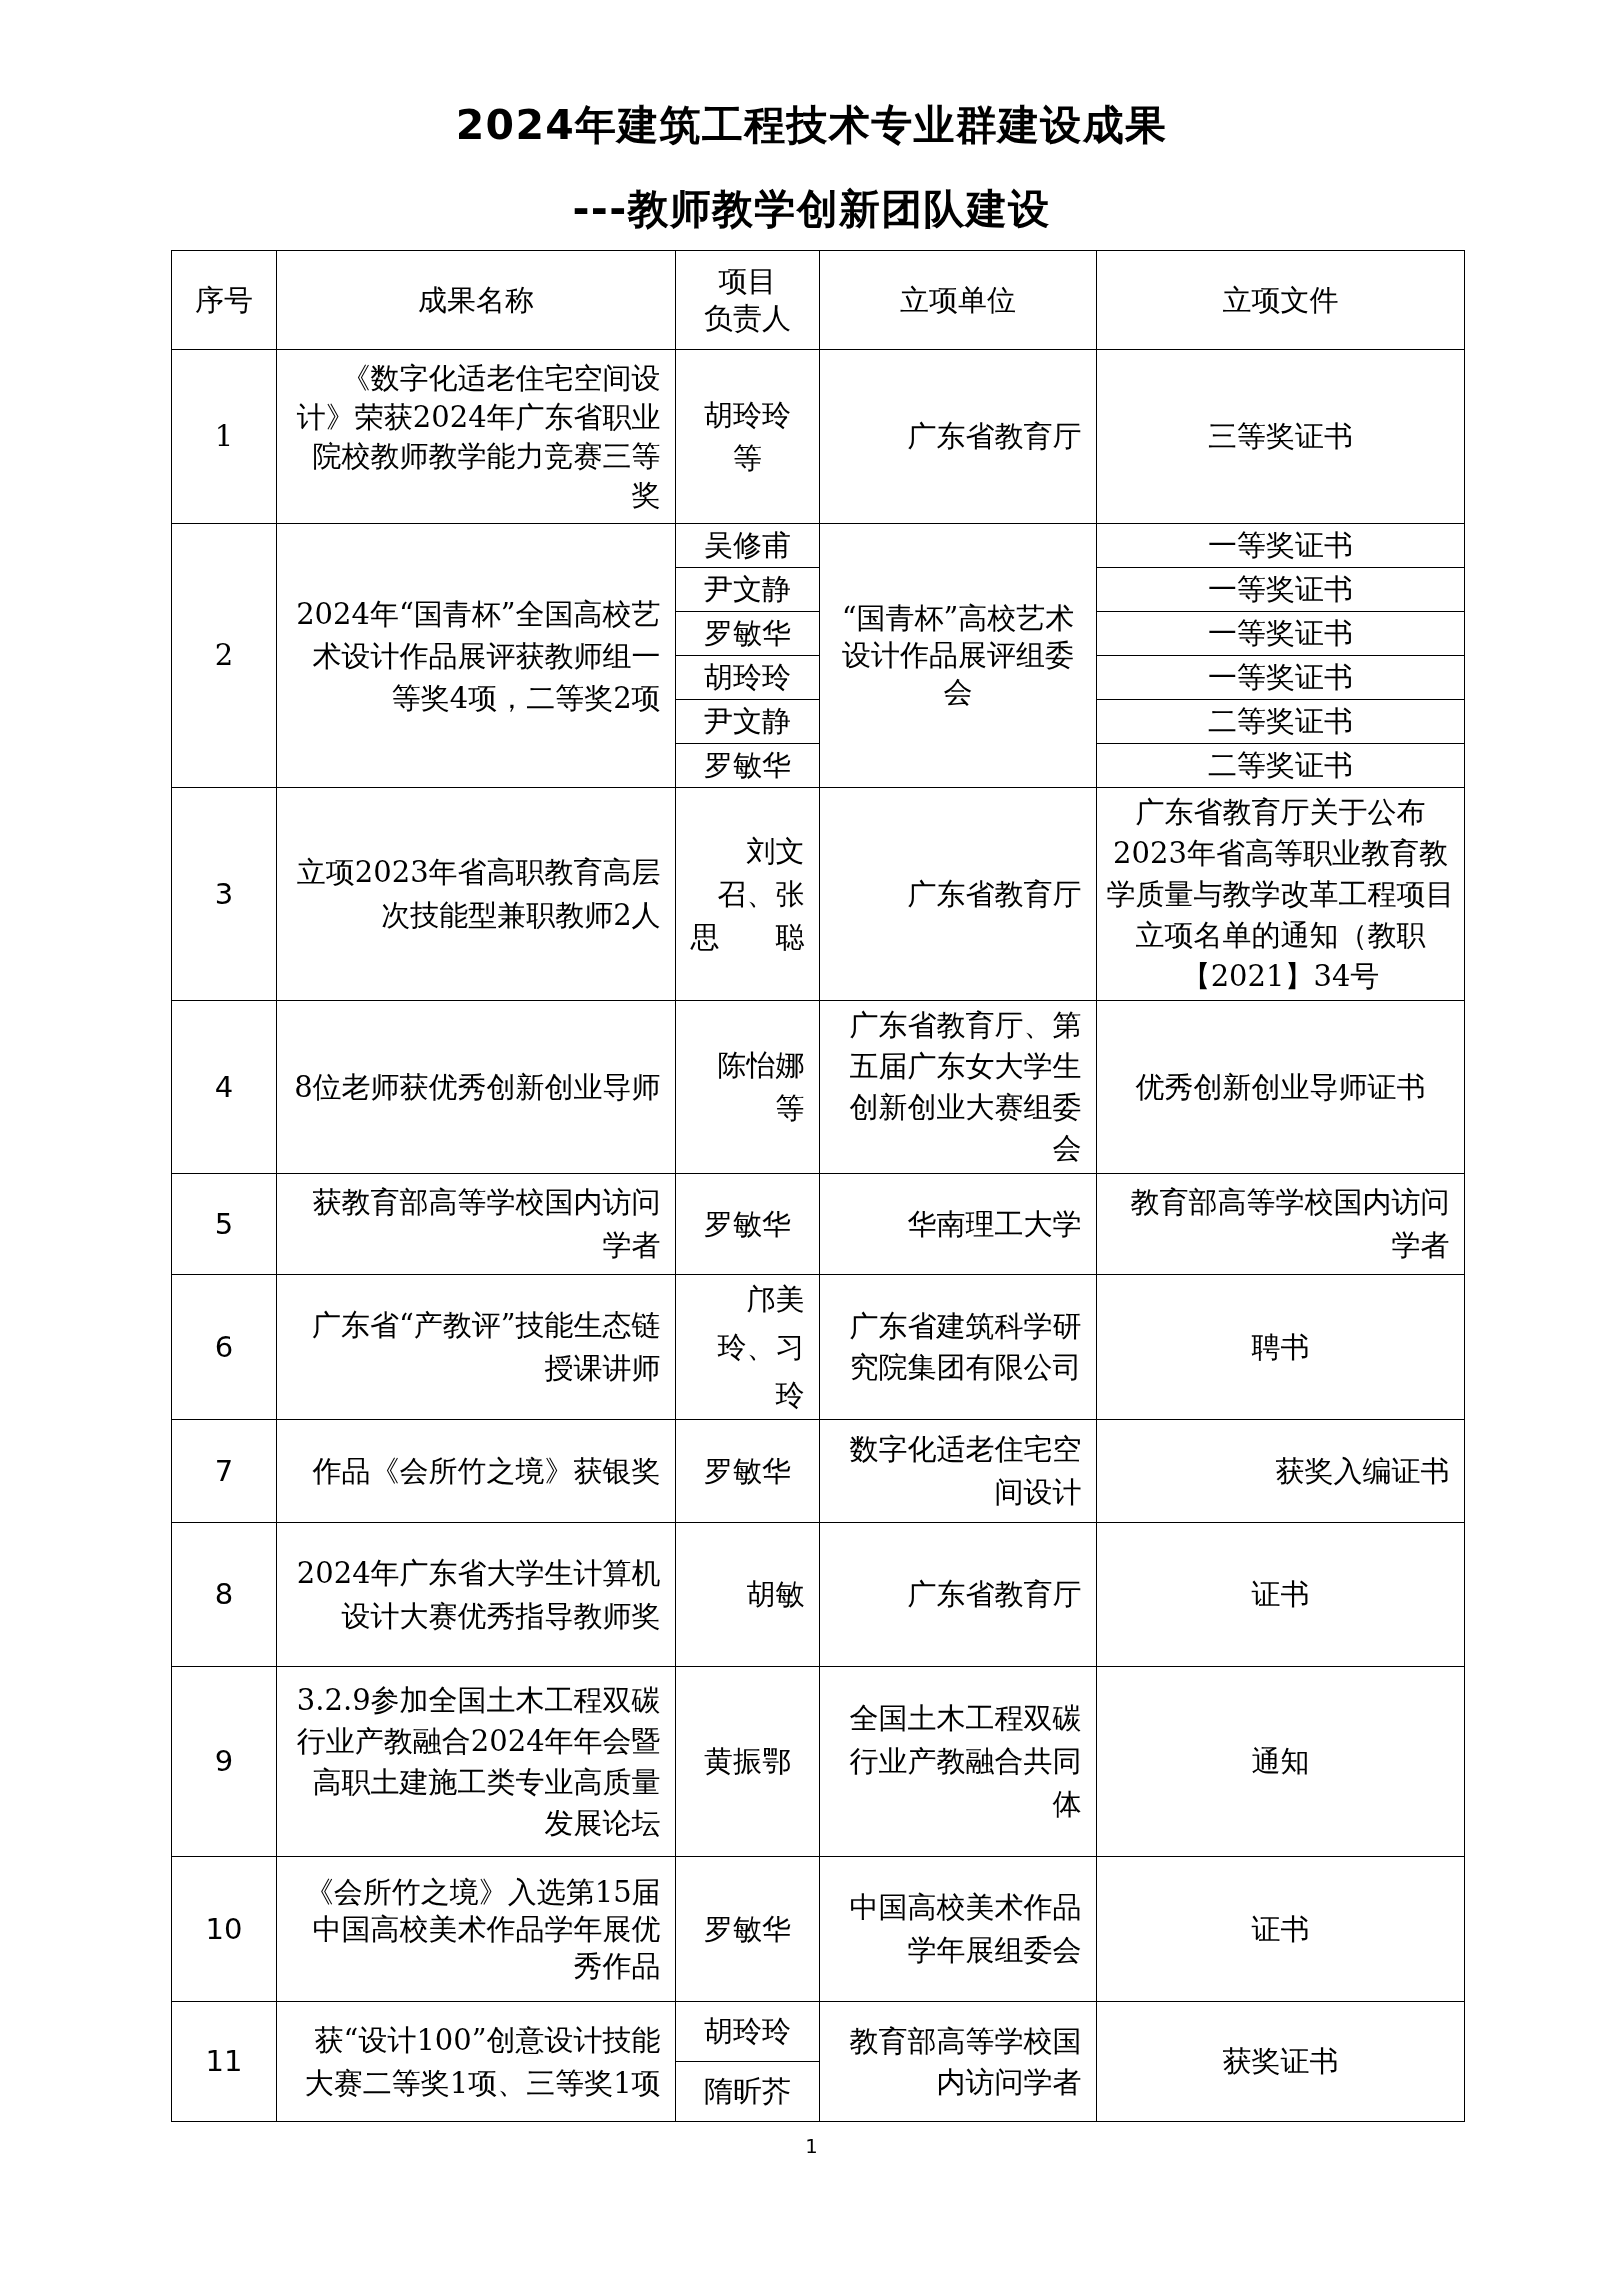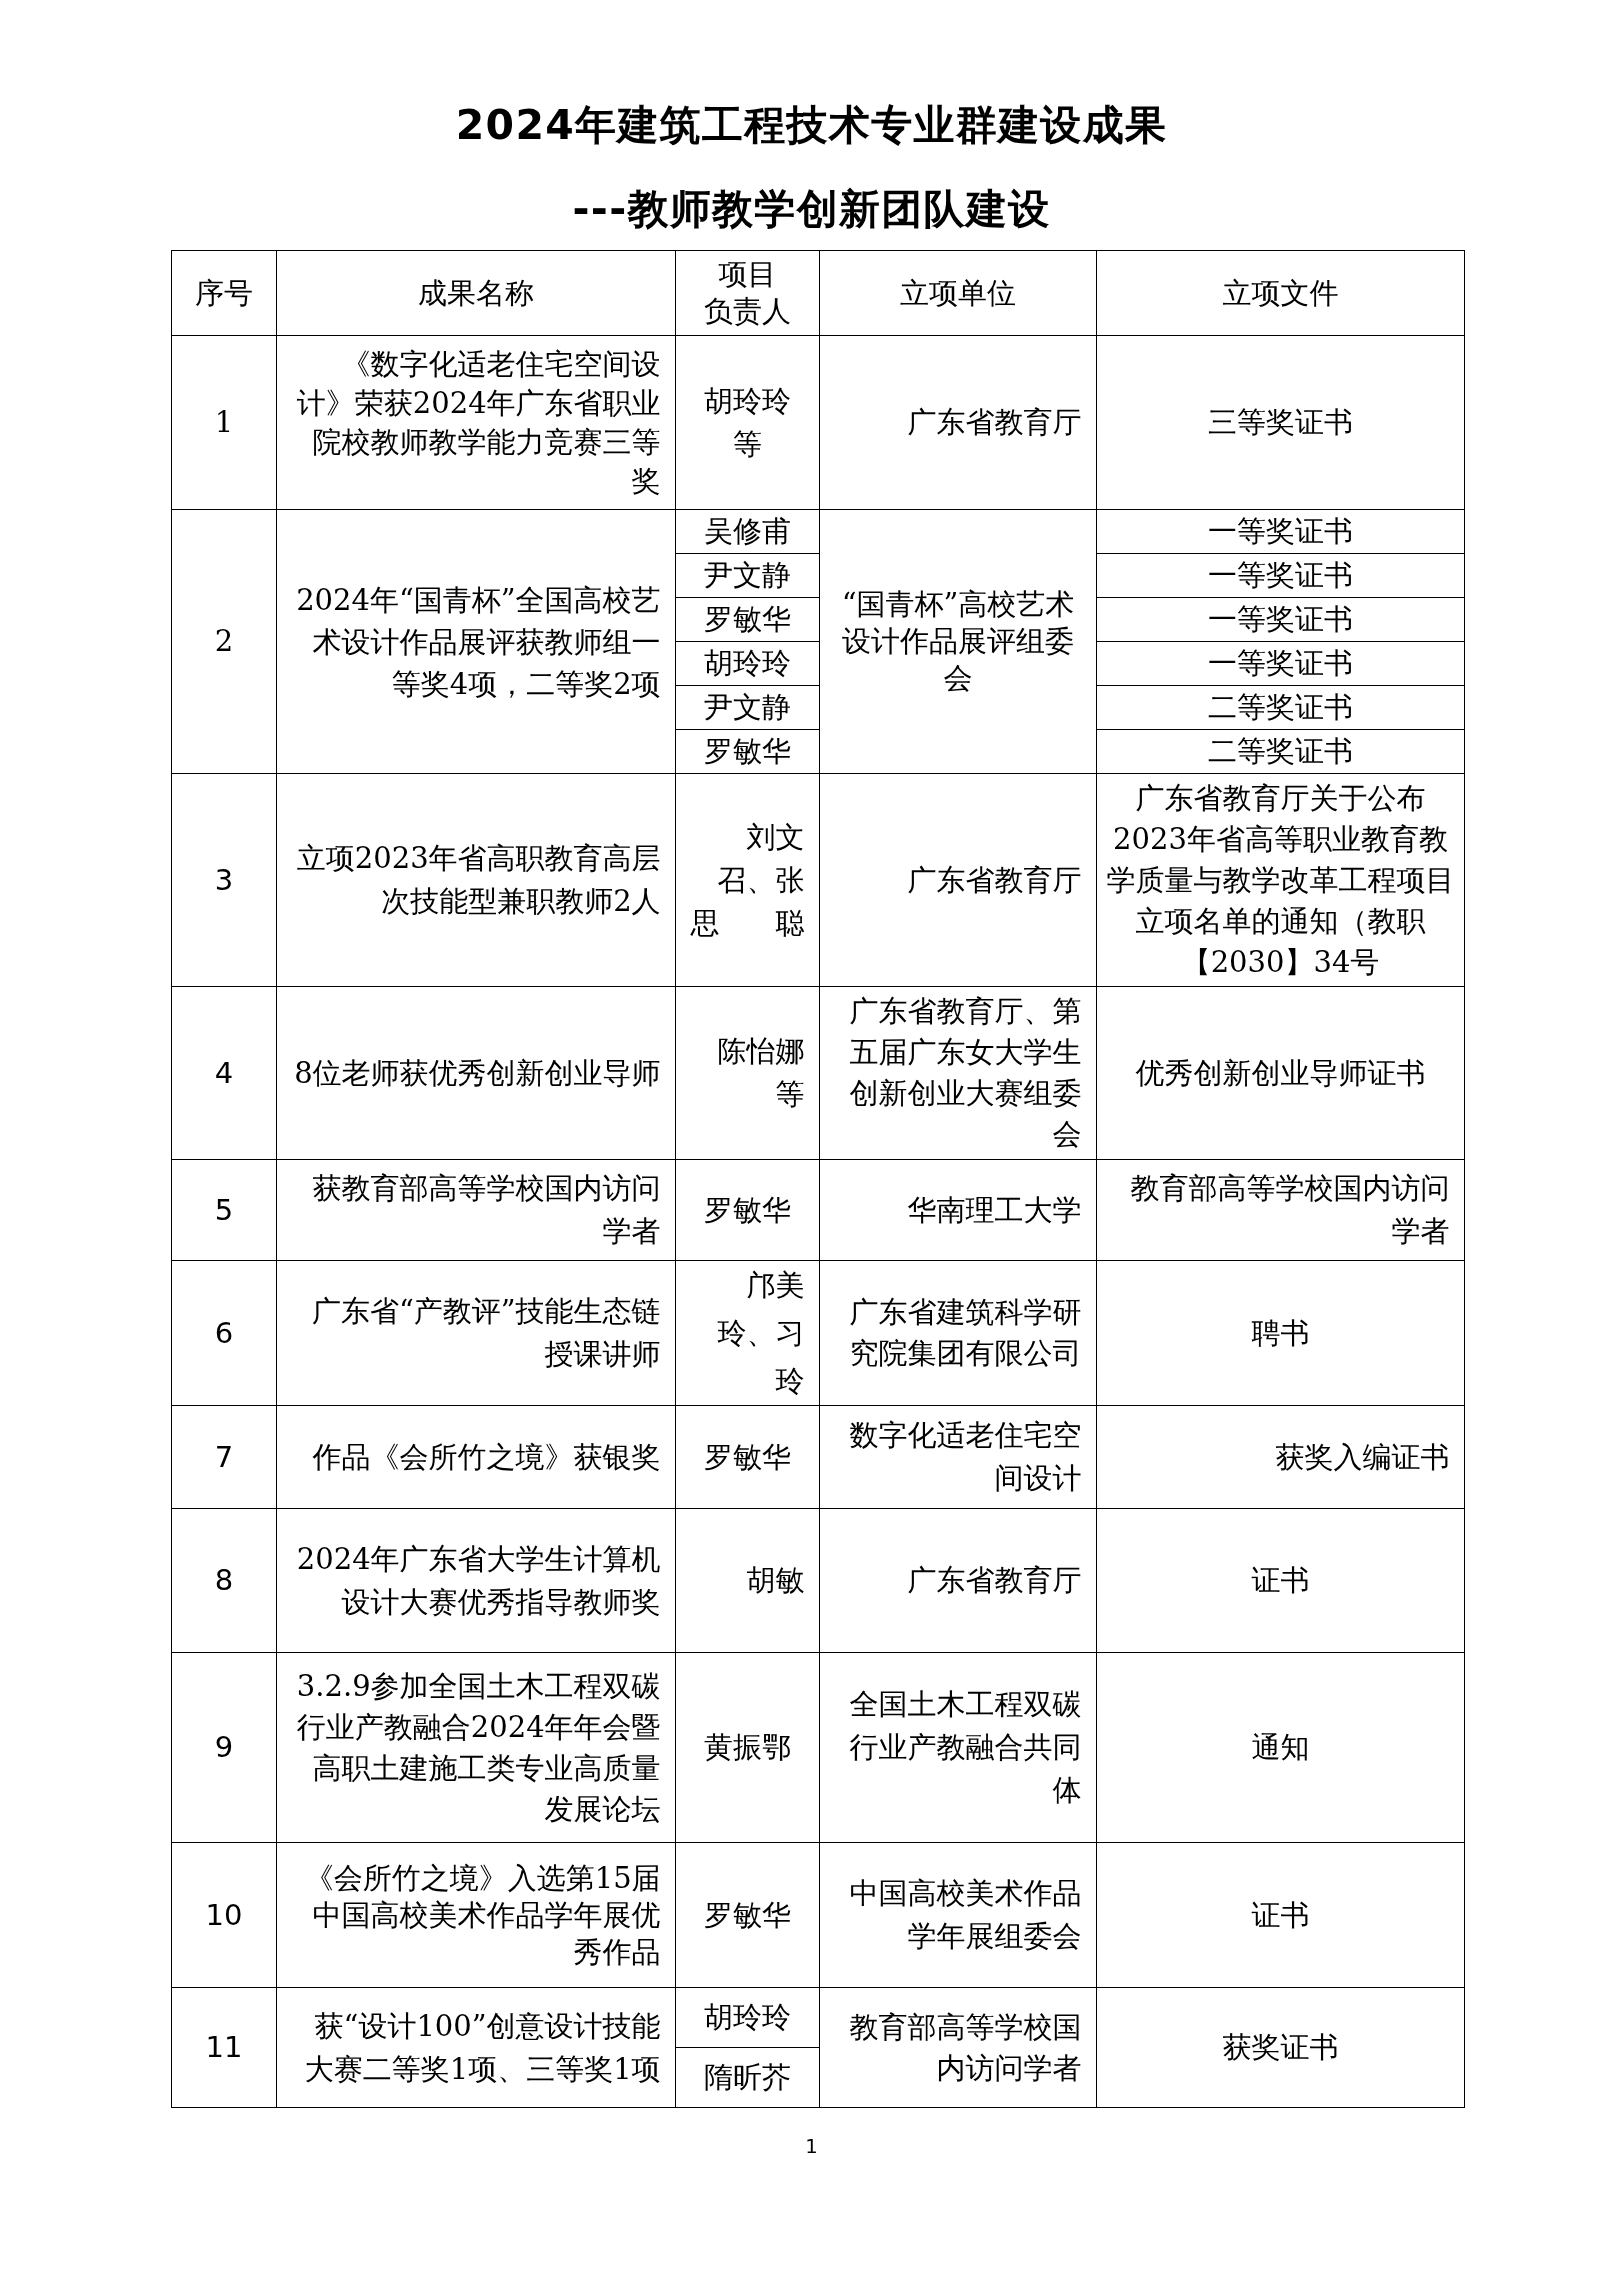--- a/index.html
+++ b/index.html
@@ -36,21 +36,21 @@
 
 <table class="main">
   <colgroup>
     <col style="width:105px">
     <col style="width:399px">
     <col style="width:144px">
     <col style="width:277px">
     <col style="width:368px">
   </colgroup>
   <thead>
-    <tr style="height:85px">
+    <tr style="height:99px">
       <th>序号</th>
       <th>成果名称</th>
       <th style="white-space:pre-line; line-height:37px;margin-top:40px;">项目
 负责人</th>
       <th>立项单位</th>
       <th>立项文件</th>
     </tr>
   </thead>
   <tbody>
 
@@ -88,21 +88,21 @@
     <tr>
       <td class="sub center">罗敏华</td>
       <td class="sub-doc">二等奖证书</td>
     </tr>
 
     <tr style="height:213px">
       <td class="c-no">3</td>
       <td class="left">立项2023年省高职教育高层次技能型兼职教师2人</td>
       <td class="left just">刘文召、张思聪</td>
       <td class="left">广东省教育厅</td>
-      <td class="center" style="line-height:41px; padding:0 6.5px;">广东省教育厅关于公布2023年省高等职业教育教学质量与教学改革工程项目立项名单的通知（教职【2030】34号</td>
+      <td class="center" style="line-height:41px; padding:0 6.5px;">广东省教育厅关于公布2023年省高等职业教育教学质量与教学改革工程项目立项名单的通知（教职【2021】34号</td>
     </tr>
 
     <tr style="height:173px">
       <td class="c-no">4</td>
       <td class="left">8位老师获优秀创新创业导师</td>
       <td class="left">陈怡娜等</td>
       <td class="left" style="line-height:41px;">广东省教育厅、第五届广东女大学生创新创业大赛组委会</td>
       <td class="center" style="padding:0 20px;">优秀创新创业导师证书</td>
     </tr>
 

